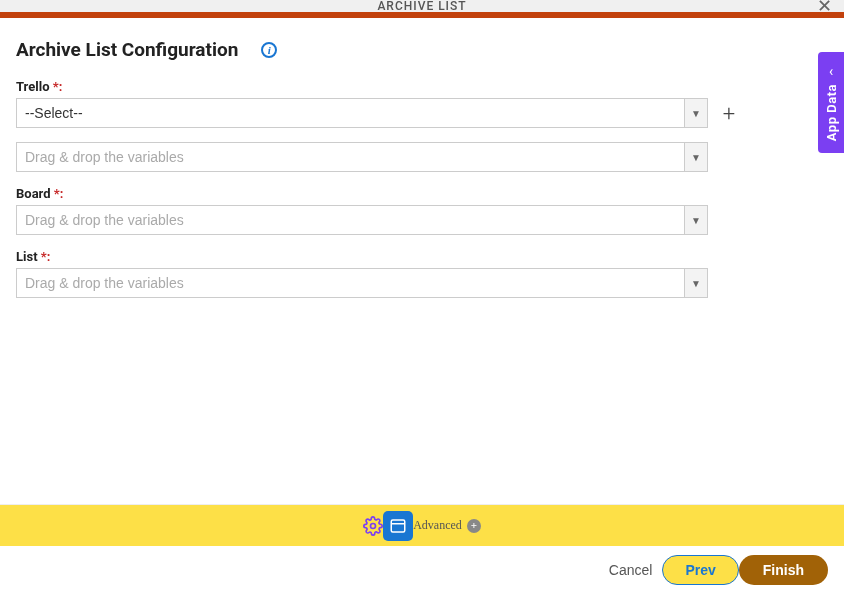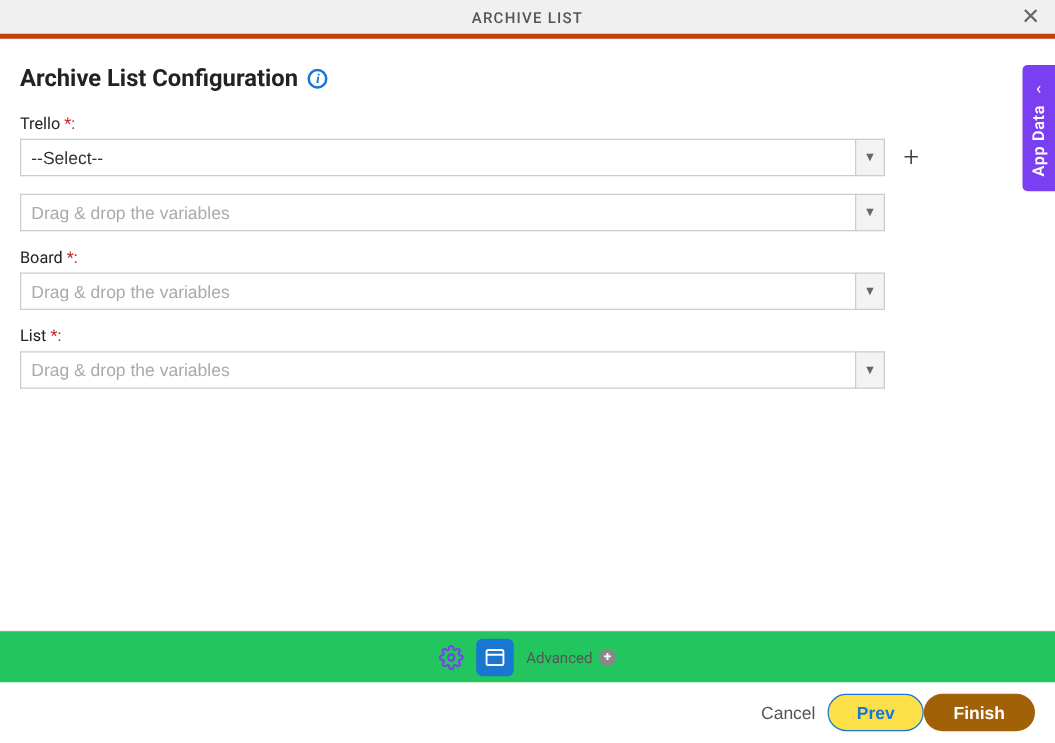--- a/index.html
+++ b/index.html
@@ -8,26 +8,26 @@
       font-size: 14px;
       color: #333;
       background: #fff;
       width: 844px;
       height: 594px;
       position: relative;
       overflow: hidden;
     }
     .header {
       background: #f0f0f0;
-      height: 31px;
+      height: 18px;
       display: flex;
       align-items: center;
       justify-content: center;
       position: relative;
-      border-bottom: 4px solid #c2410c;
+      border-bottom: 6px solid #c2410c;
     }
     .header-title {
       font-size: 12px;
       letter-spacing: 1px;
       color: #555;
       font-weight: 500;
     }
     .close-icon {
       position: absolute;
       right: 12px;
@@ -37,21 +37,21 @@
       color: #666;
       font-size: 18px;
       line-height: 1;
     }
     .content {
       padding: 20px 16px 0 16px;
     }
     .page-title-row {
       display: flex;
       align-items: center;
-      gap: 8px;
+      gap: 23px;
       margin-bottom: 18px;
     }
     .page-title {
       font-size: 19px;
       font-weight: 700;
       color: #222;
     }
     .info-icon {
       width: 16px;
       height: 16px;
@@ -63,21 +63,21 @@
       color: #1976d2;
       font-size: 11px;
       font-weight: 700;
       font-style: italic;
       font-family: Georgia, serif;
       cursor: pointer;
     }
     .field-group { margin-bottom: 14px; }
     .field-label {
       font-size: 13px;
-      font-weight: 400;
+      font-weight: 700;
       color: #222;
       margin-bottom: 4px;
       display: block;
     }
     .required { color: #c62828; }
     .field-row {
       display: flex;
       align-items: center;
       gap: 10px;
     }
@@ -148,26 +148,26 @@
       font-size: 13px;
       font-weight: 600;
       letter-spacing: 0.5px;
     }
     .toolbar {
       position: absolute;
       left: 0;
       right: 0;
       bottom: 48px;
       height: 42px;
-      background: #22c55e;
+      background: #fde047;
       border-top: 1px solid #eee;
       display: flex;
       align-items: center;
       justify-content: center;
-      gap: 10px;
+      font-family: Liberation Serif, serif;
     }
     .gear-icon {
       width: 20px;
       height: 20px;
       cursor: pointer;
       color: #7b3ff2;
     }
     .card-icon-btn {
       width: 30px;
       height: 30px;

